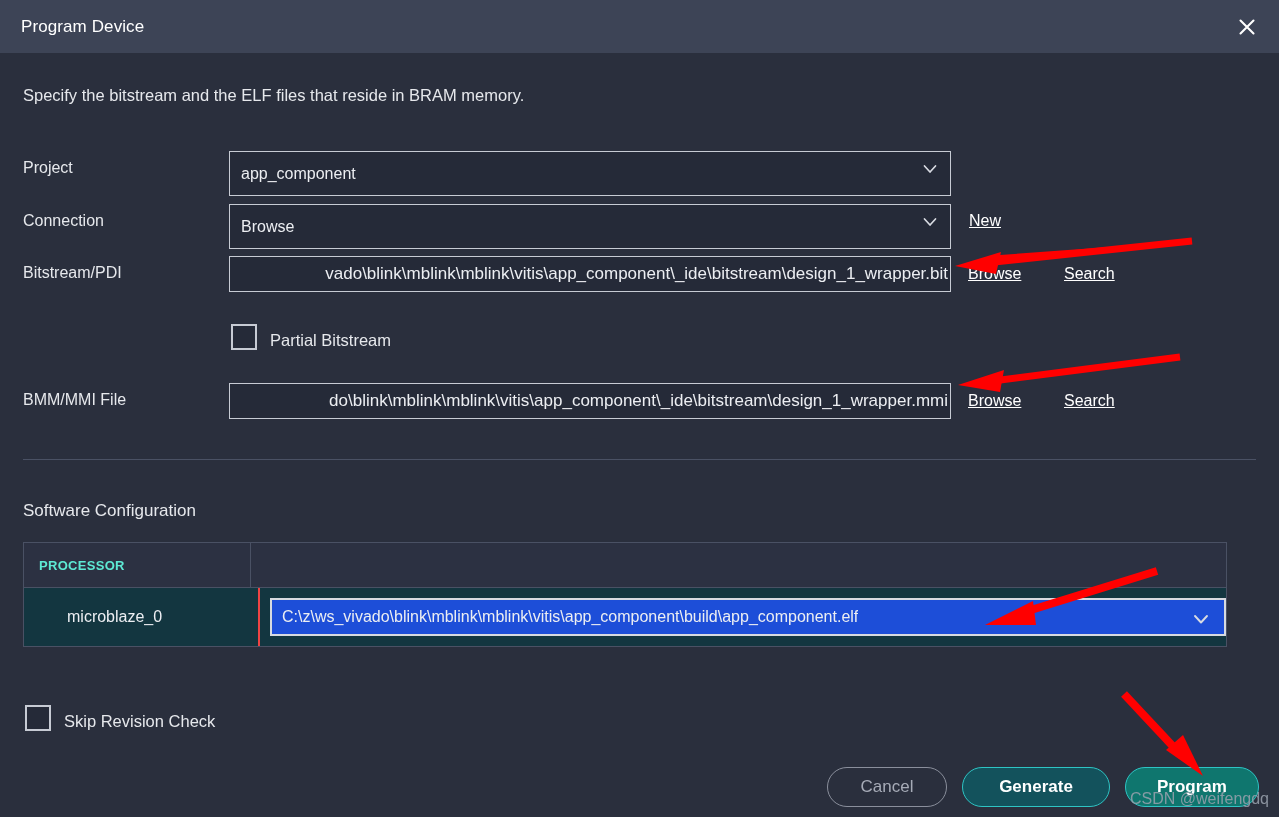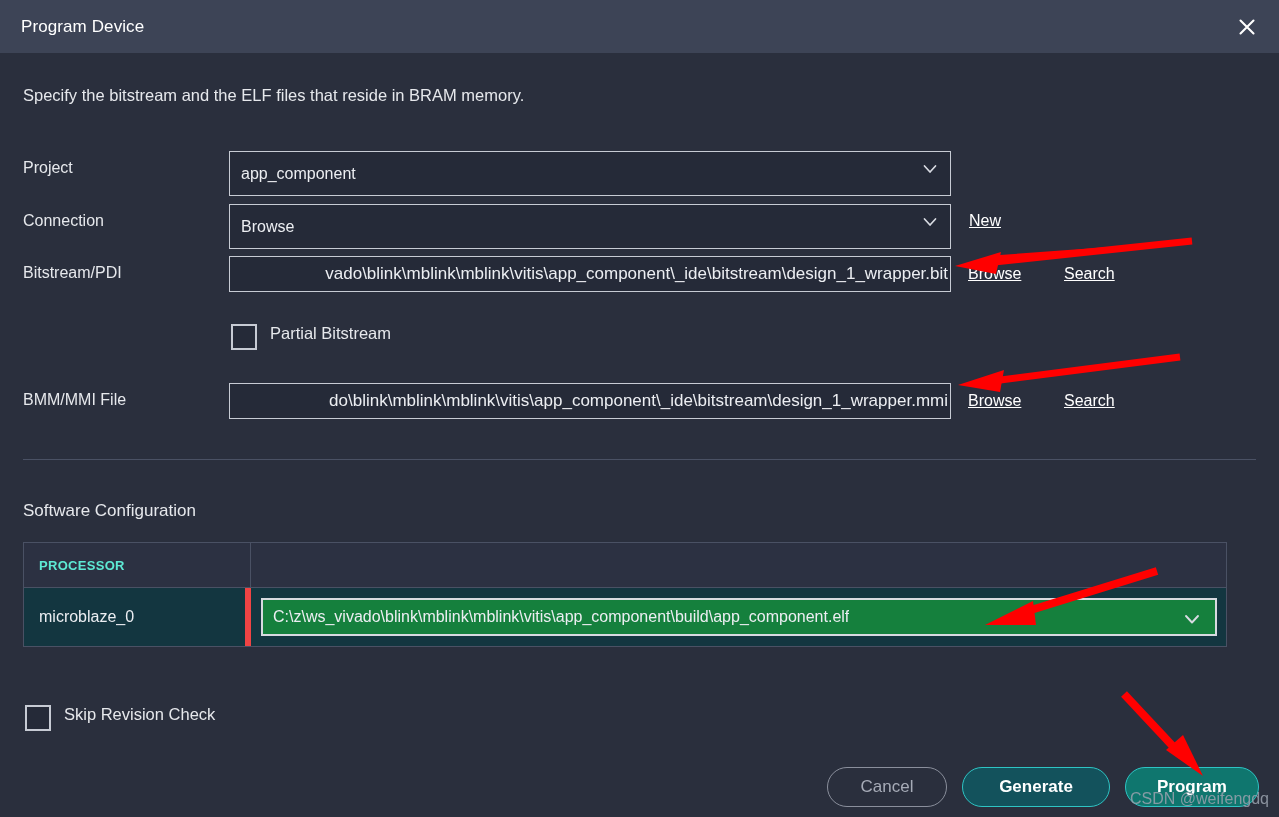--- a/index.html
+++ b/index.html
@@ -136,21 +136,21 @@
     color: #ffffff;
     text-decoration: underline;
     cursor: pointer;
     white-space: nowrap;
   }
 
   
   .checkbox-row {
     position: absolute;
     display: flex;
-    align-items: flex-start;
+    align-items: flex-end;
     cursor: pointer;
   }
   .checkbox-box {
     width: 26px;
     height: 26px;
     box-sizing: border-box;
     border: 2px solid #c7cbd4;
     background: #252a38;
     flex: none;
   }
@@ -212,29 +212,29 @@
     background: #133640;
   }
   .sw-td {
     display: flex;
     align-items: center;
     box-sizing: border-box;
     padding-left: 15px;
     font-size: 16px;
     color: #eceef2;
   }
-  .sw-td.col-proc { width: 227px; border-right: 6px solid #ef4444; }
+  .sw-td.col-proc { width: 227px; border-right: 2px solid #ef4444; margin-left: 28px; }
   .sw-td.col-elf  { flex: 1; position: relative; padding-left: 10px; }
 
   .elf-combo {
     position: relative;
     width: 956px;
     height: 38px;
     box-sizing: border-box;
-    background: #15803d;
+    background: #1d4ed8;
     border: 2px solid #d7dae0;
     display: flex;
     align-items: center;
     cursor: pointer;
   }
   .elf-combo-value {
     margin-left: 10px;
     font-size: 16px;
     color: #eceef2;
     white-space: nowrap;

